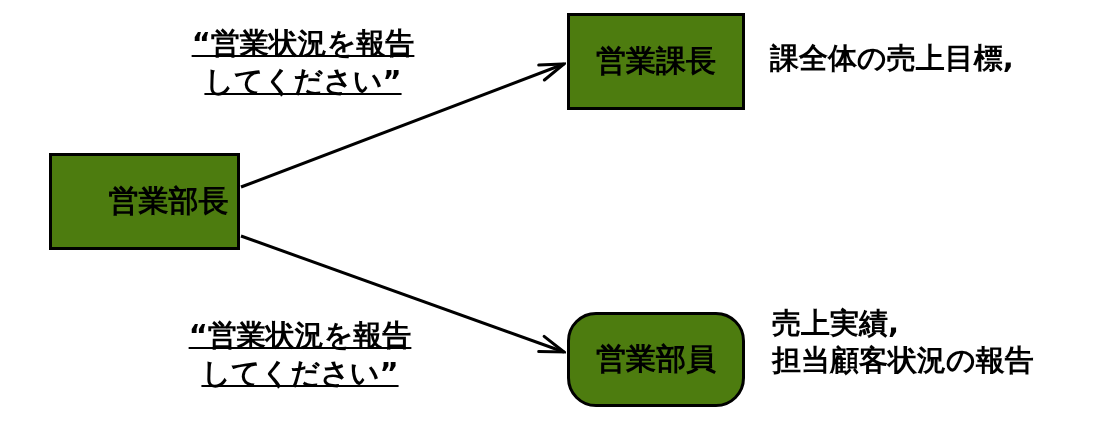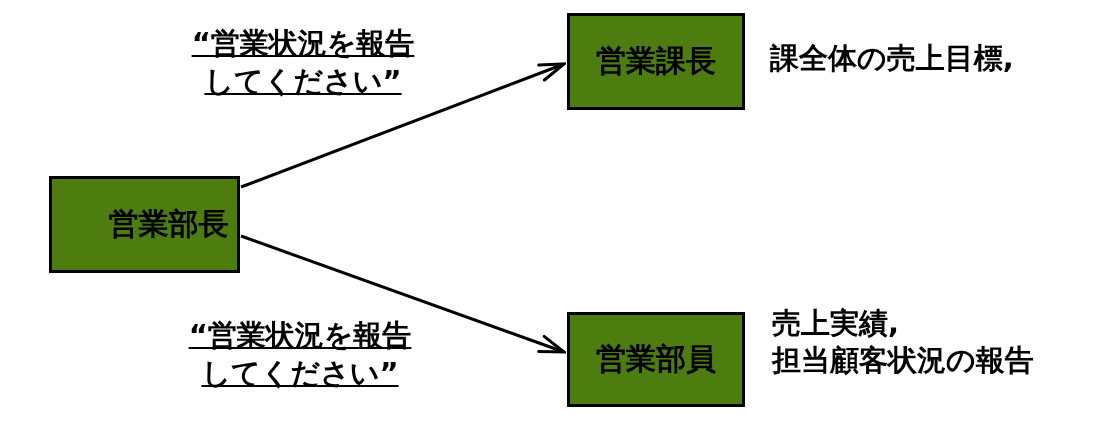--- a/index.html
+++ b/index.html
@@ -27,23 +27,23 @@
     position: absolute;
     border: 3px solid #000000;
     background: #4d7c0f;
     display: flex;
     align-items: center;
     justify-content: center;
     font-weight: bold;
     font-size: 30px;
     box-sizing: border-box;
   }
-  .box-manager { left: 49px;  top: 176px; width: 191px; height: 97px; padding-left: 48px; }
+  .box-manager { left: 49px;  top: 153px; width: 191px; height: 97px; padding-left: 48px; }
   .box-chief   { left: 567px; top: 13px;  width: 178px; height: 97px; }
-  .box-staff   { left: 567px; top: 312px; width: 178px; height: 95px; }
+  .box-staff   { left: 567px; top: 312px; width: 178px; height: 95px; border-radius: 29px; }
 
   .edge-label {
     position: absolute;
     width: 300px;
     text-align: center;
     font-weight: bold;
     font-size: 29px;
     line-height: 38px;
     white-space: nowrap;
     text-decoration: underline;

